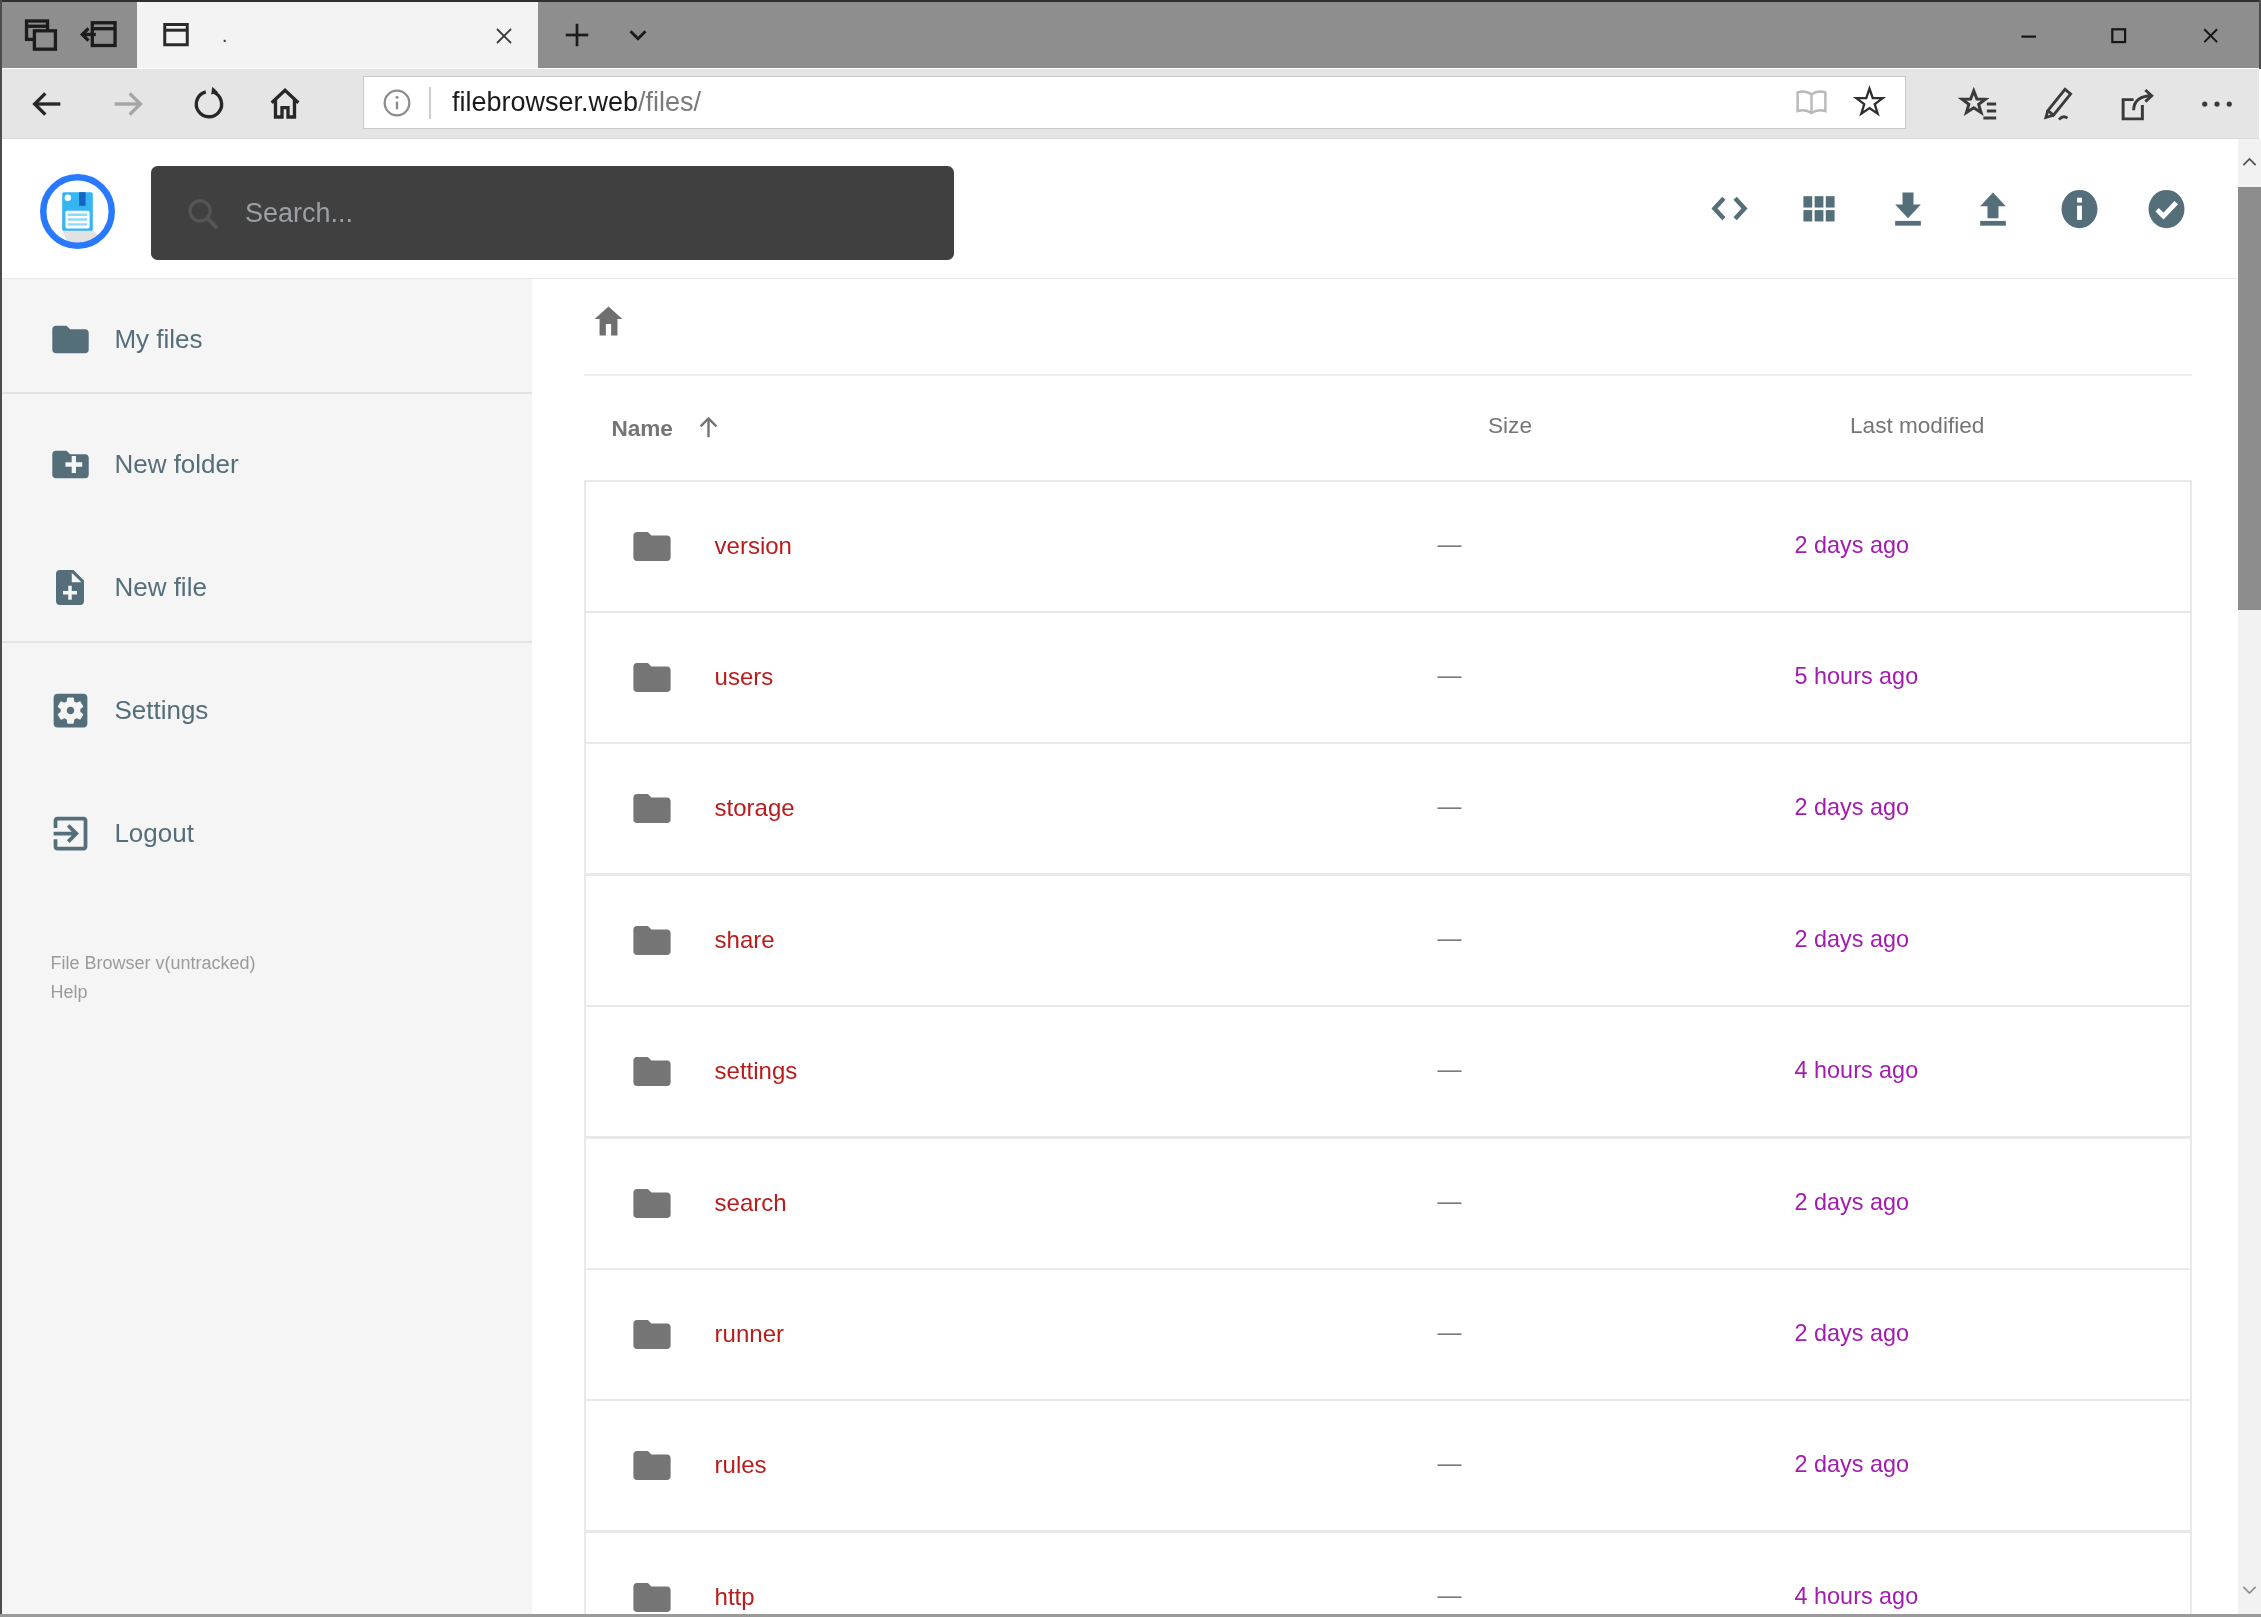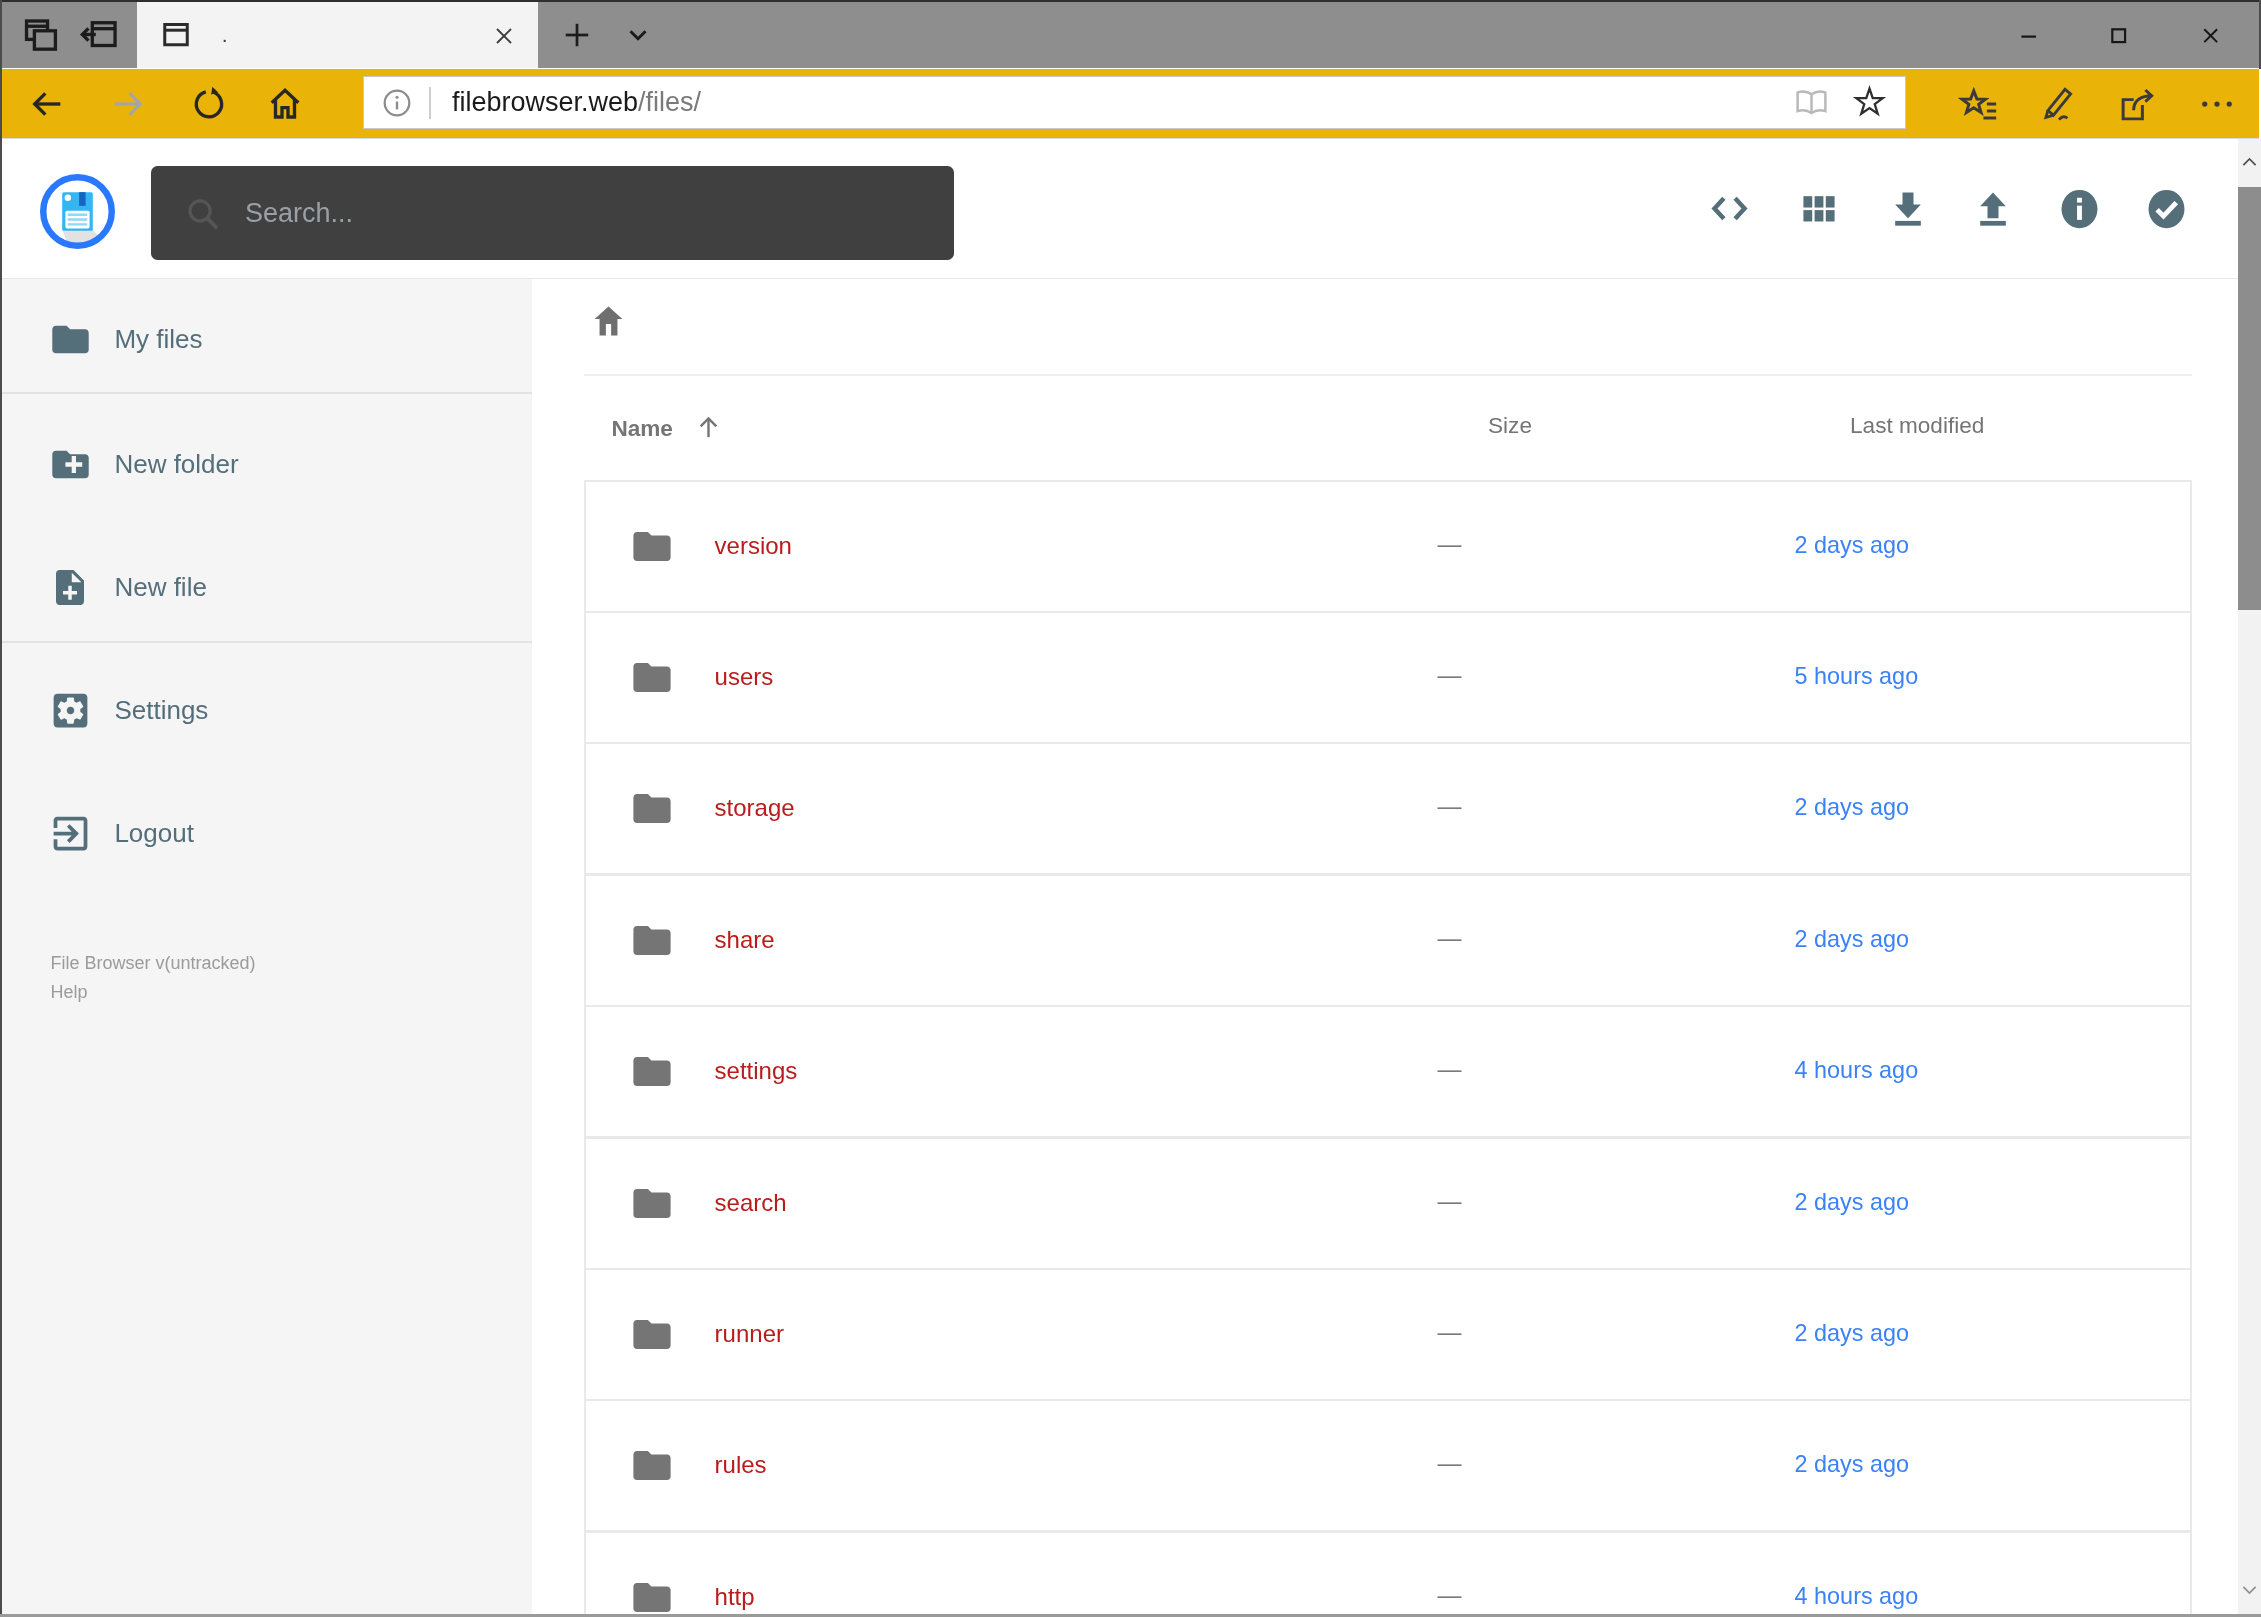--- a/index.html
+++ b/index.html
@@ -12,21 +12,21 @@
   .frame-right{right:0;top:0;width:1.6px;height:69px;background:#4c4c4c;}
   .frame-bottom{left:0;bottom:0;width:2261px;height:3.2px;background:#9a9a9a;}
   
   .titlebar{left:2.4px;top:2.4px;width:2257px;height:66px;background:#8e8e8e;}
   .tb-btn{position:absolute;top:0;height:66px;display:flex;align-items:center;justify-content:center;color:#1c1c1c;}
   .tab{position:absolute;left:135px;top:0;width:401px;height:66px;background:#f3f3f3;display:flex;align-items:center;}
   .tab-title{font-size:21px;color:#3c3c3c;margin-left:27.4px;}
   .tab-close{position:absolute;right:16px;top:15.3px;width:36px;height:36px;display:flex;align-items:center;justify-content:center;color:#3a3a3a;}
   .winctl{position:absolute;top:0;height:66px;width:73px;display:flex;align-items:center;justify-content:center;color:#161616;}
   
-  .addressbar{left:2.4px;top:69px;width:2257px;height:70px;background:#eab308;border-bottom:1.6px solid #dadada;box-sizing:border-box;}
+  .addressbar{left:2.4px;top:69px;width:2257px;height:70px;background:#e5e5e5;border-bottom:1.6px solid #dadada;box-sizing:border-box;}
   .nav-btn{position:absolute;top:0;height:69px;width:65px;display:flex;align-items:center;justify-content:center;color:#272727;}
   .nav-btn.disabled{color:#a5a5a5;}
   .urlbox{position:absolute;left:361px;top:7.3px;width:1543px;height:53px;background:#fff;border:1.6px solid #c9c9c9;box-sizing:border-box;display:flex;align-items:center;}
   .url-info{margin-left:14.5px;color:#8c8c8c;display:flex;}
   .url-sep{width:1.6px;height:32px;background:#cfcfcf;margin-left:14.5px;}
   .url-text{font-size:27px;margin-left:21px;color:#1b1b1b;white-space:nowrap;}
   .url-path{color:#7a7a7a;}
   .url-right{position:absolute;right:6.5px;top:0;height:50px;display:flex;align-items:center;}
   .url-ricon{width:58px;display:flex;align-items:center;justify-content:center;}
   .bar-ricon{position:absolute;top:0;height:69px;width:69px;display:flex;align-items:center;justify-content:center;color:#3a3a3a;}
@@ -57,21 +57,21 @@
   .col-name{position:absolute;left:27.4px;top:4.8px;font-weight:bold;display:flex;align-items:flex-end;}
   .col-size{position:absolute;left:904px;top:4.8px;text-align:right;}
   .col-mod{position:absolute;left:1266px;top:4.8px;}
   .sort-arrow{margin-left:21px;display:flex;}
   .list{position:absolute;left:51px;top:201px;width:1608px;background:#e9e9e9;padding:1.6px;box-sizing:border-box;}
   .row{position:relative;height:129px;background:#fff;margin-bottom:2.4px;}
   .row:last-child{margin-bottom:0;}
   .row-ic{position:absolute;left:40px;top:41px;color:#757575;}
   .row-name{position:absolute;left:129px;top:50px;font-size:24px;color:#b91c1c;}
   .row-size{position:absolute;left:852px;top:48px;font-size:24px;color:#7a7a7a;}
-  .row-mod{position:absolute;left:1209px;top:50px;font-size:23.4px;color:#3b82f6;}
+  .row-mod{position:absolute;left:1209px;top:50px;font-size:23.4px;color:#a21caf;}
   svg{display:block;}
 </style>
 </head>
 <body>
 
 <div class="screen">
 
   <div class="abs titlebar">
     <div class="tb-btn" style="left:11.3px;width:53px;">
       <svg width="42" height="42" viewBox="0 0 24 24">

